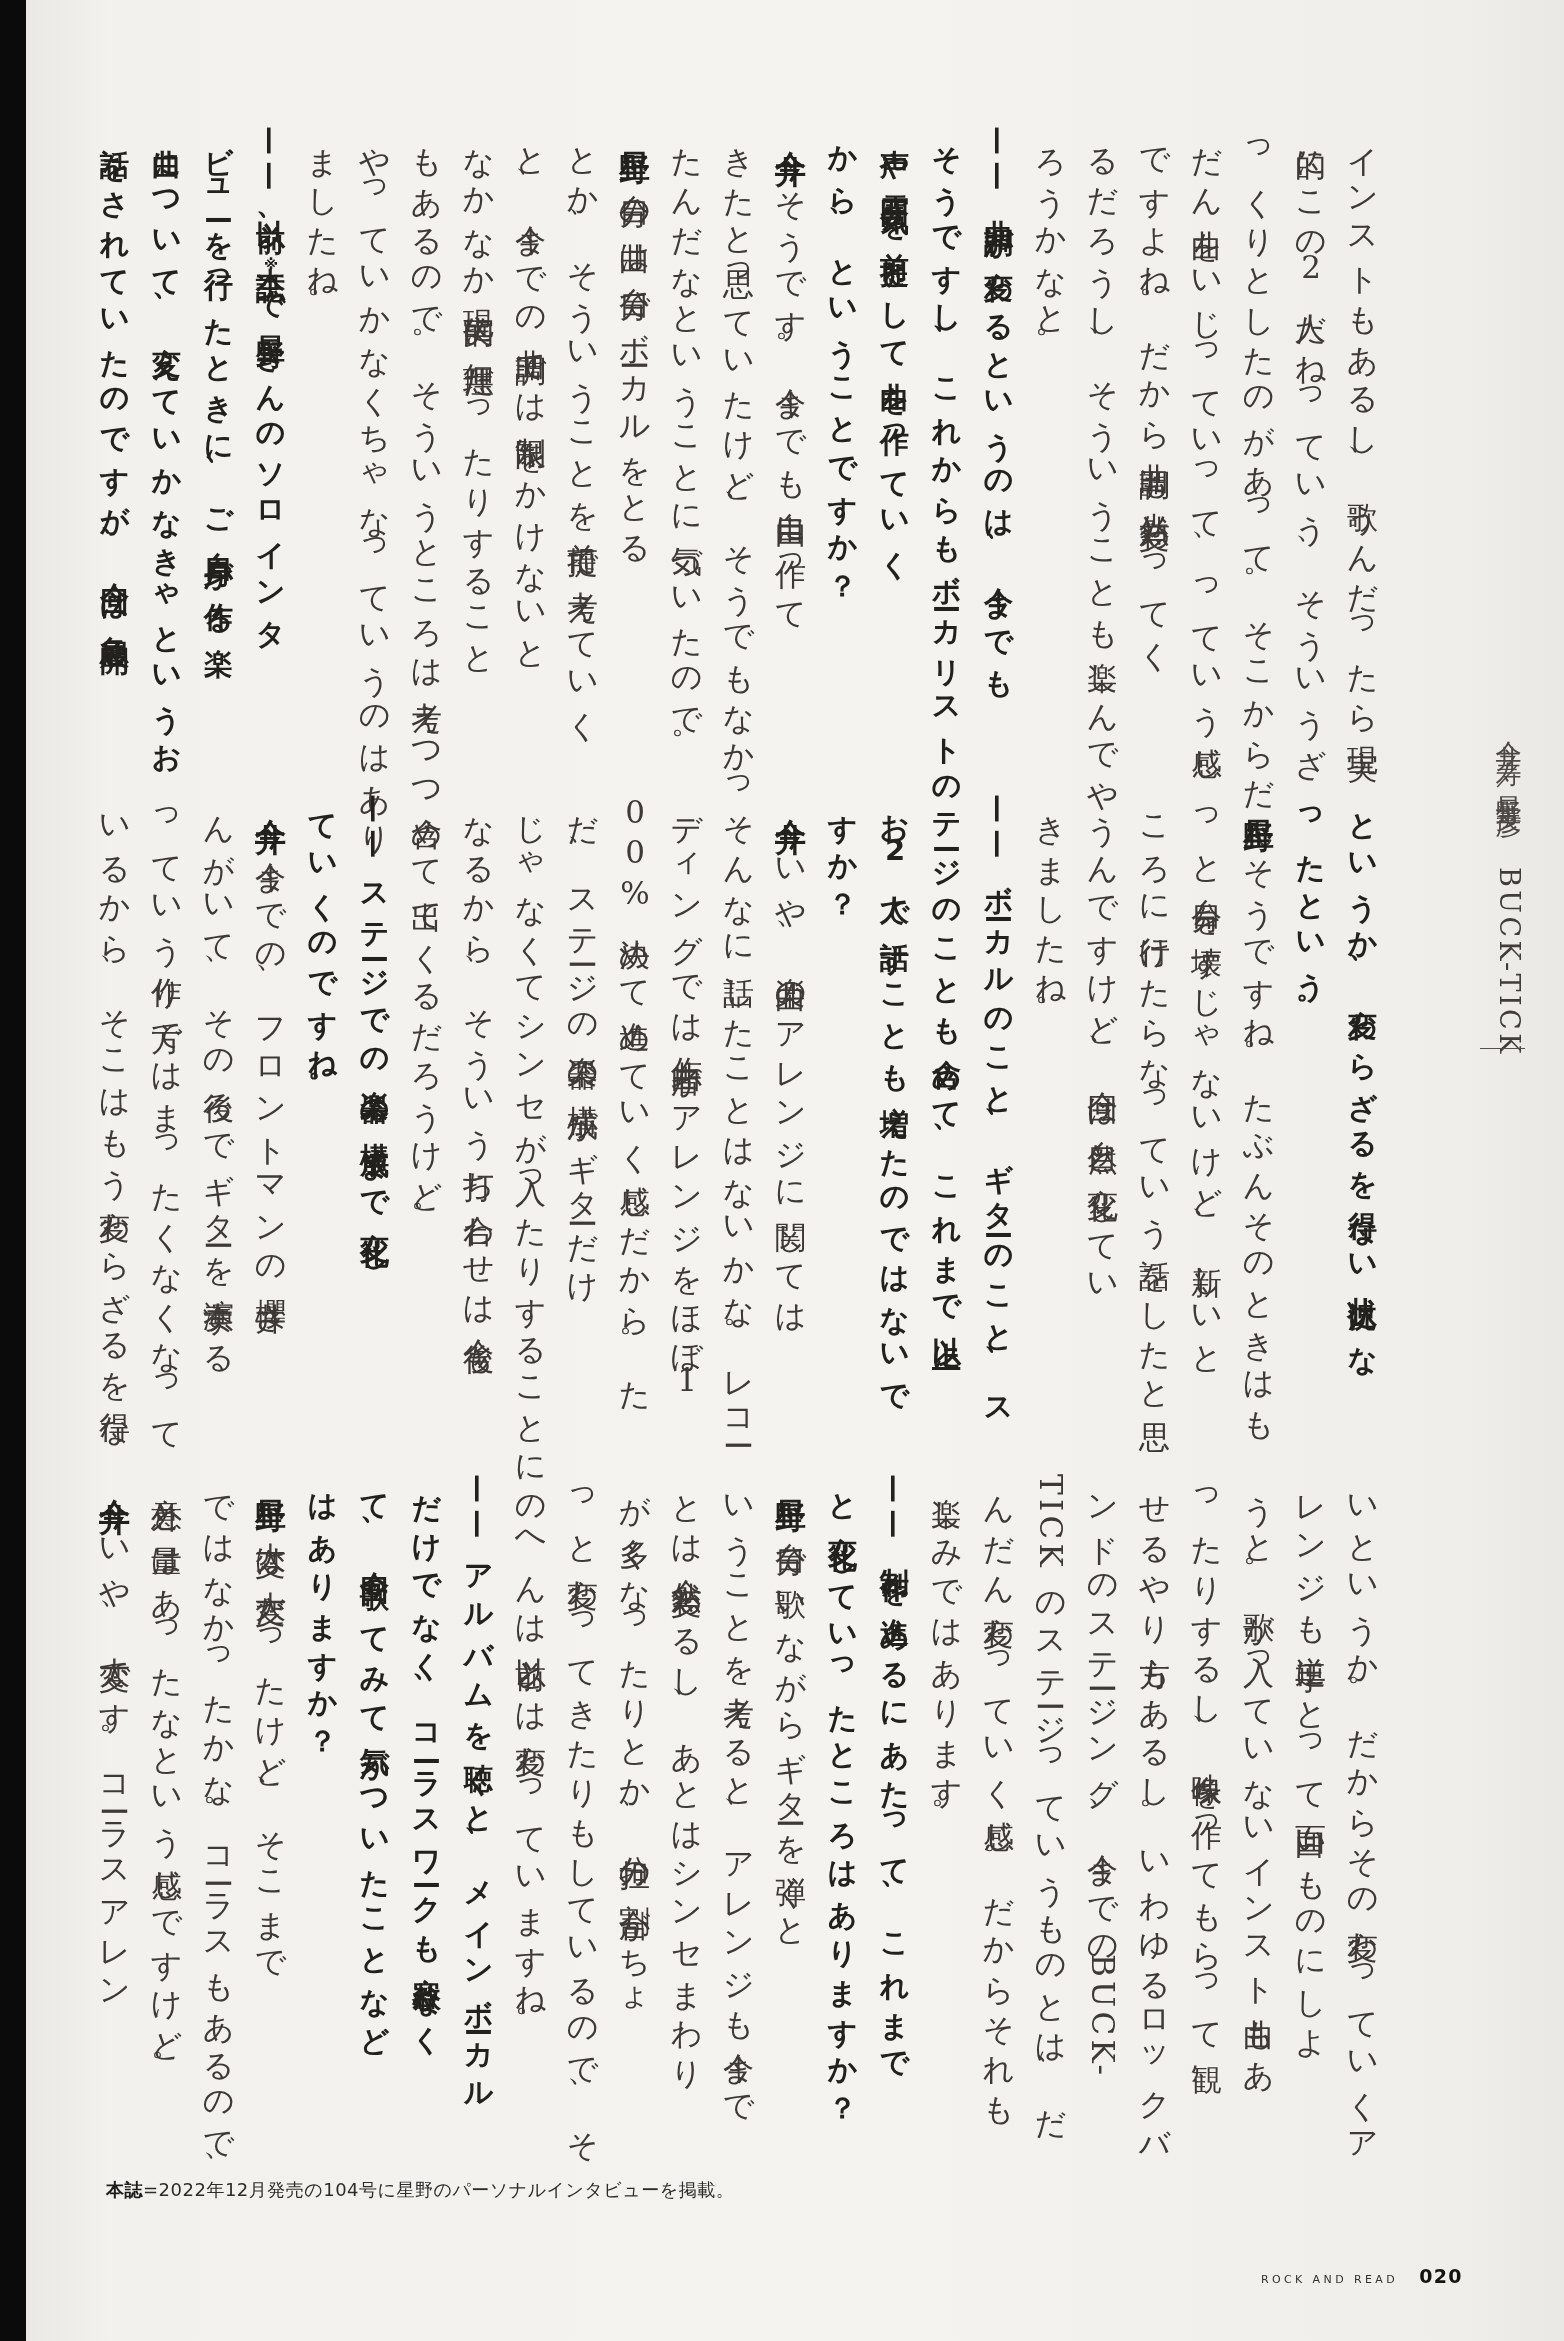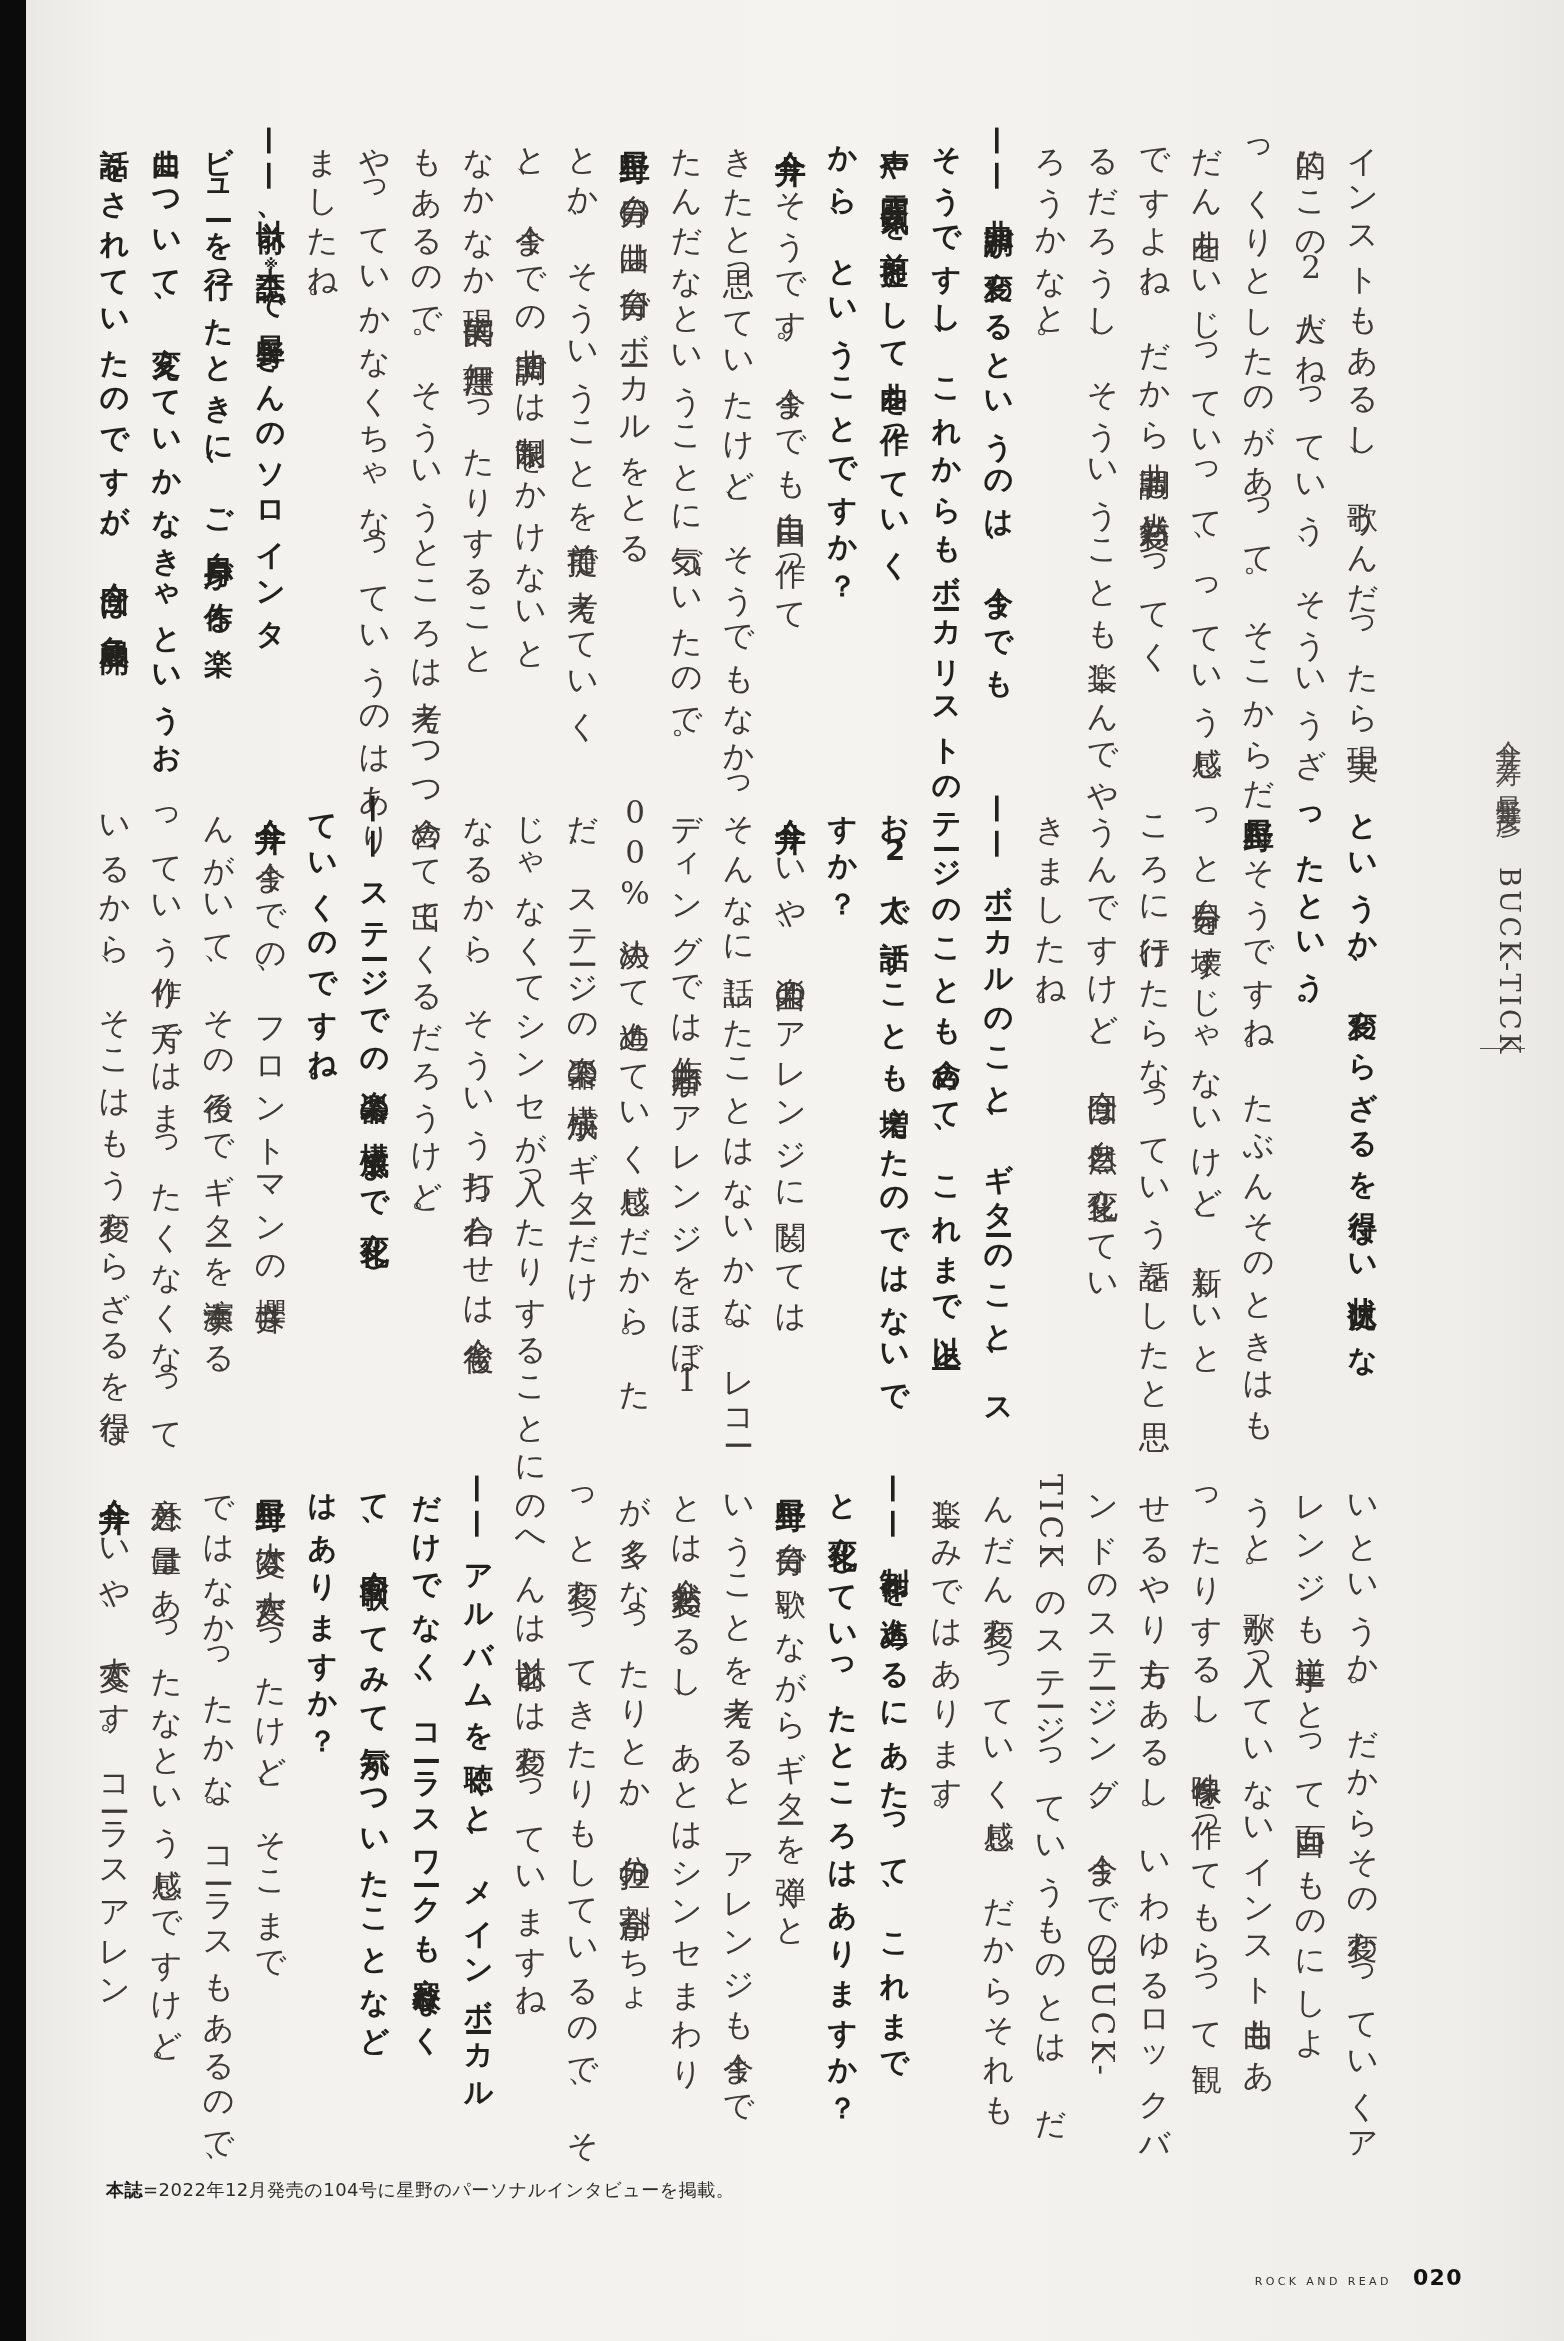--- a/index.html
+++ b/index.html
@@ -45,21 +45,21 @@
     font-size:18px;color:#2e2c2a;letter-spacing:0.5px;white-space:nowrap;margin-left:8px;
   }
   .footnote .fn-label{font-weight:700;color:#1d1c1a;}
   
   .footer{
     position:absolute;right:102px;top:2265px;
     display:flex;align-items:baseline;gap:21px;
     font-family:"DejaVu Sans","Liberation Sans",sans-serif;
   }
   .footer .mag{font-size:11px;letter-spacing:3.4px;color:#34322f;}
-  .footer .pageno{font-size:22px;font-weight:700;color:#141312;letter-spacing:1.4px;}
+  .footer .pageno{font-size:19px;font-weight:700;color:#141312;letter-spacing:1.4px;}
 </style>
 </head>
 <body>
 
 <div class="black-bar"></div>
 
 <div class="band band1">
     <div class="col a">インストもあるし、歌うんだったら現実</div>
     <div class="col a">的にこの<span class="upright">2</span>人だねっていう、そういうざ</div>
     <div class="col a">っくりとしたのがあって。そこからだん</div>

